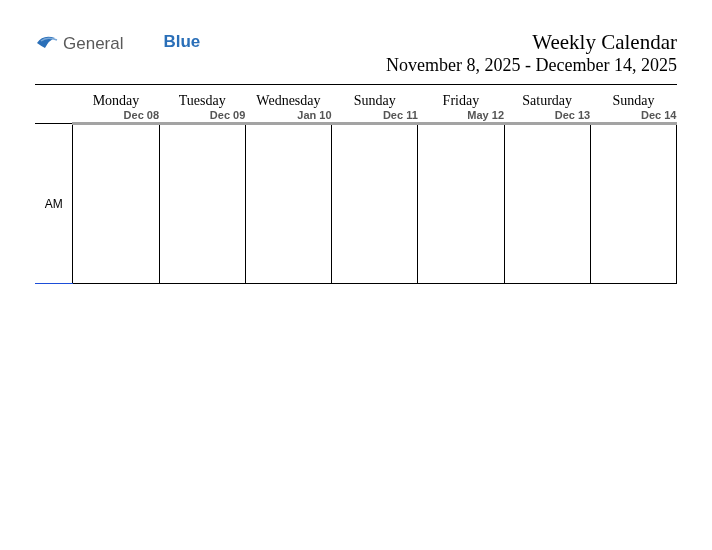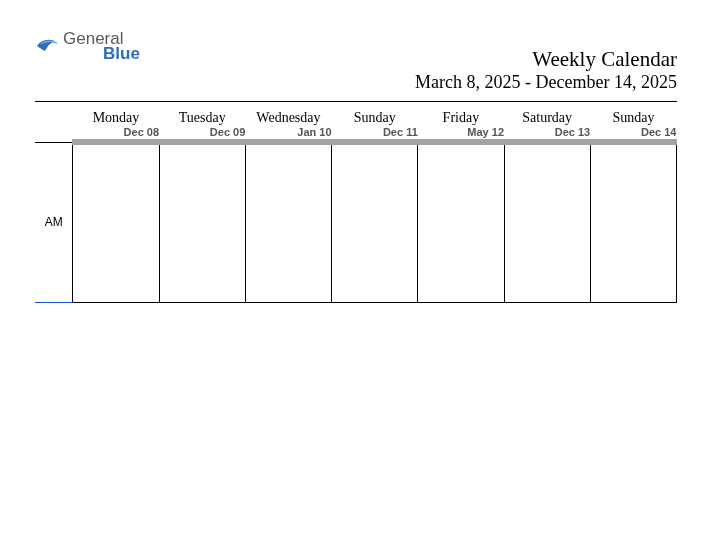--- a/index.html
+++ b/index.html
@@ -16,21 +16,21 @@
       align-items: flex-start;
       margin-bottom: 8px;
     }
     .logo {
       display: flex;
       align-items: center;
       gap: 2px;
     }
     .logo-text {
       display: flex;
-      flex-direction: column;
+      flex-direction: row;
       line-height: 1;
     }
     .logo-general {
       font-family: Arial, sans-serif;
       font-size: 17px;
       color: #5a5a5a;
       font-weight: 400;
     }
     .logo-blue {
       font-family: Arial, sans-serif;
@@ -45,21 +45,20 @@
       height: 26px;
       position: relative;
     }
     .title-block {
       text-align: right;
     }
     .title {
       font-size: 21px;
       color: #000;
       font-weight: 400;
-      margin-top: 17px;
     }
     .date-range {
       font-size: 18px;
       color: #000;
       font-weight: 400;
     }
     .divider {
       border: none;
       border-top: 1px solid #000;
       margin-bottom: 6px;
@@ -77,21 +76,21 @@
       color: #000;
       font-weight: 400;
     }
     .day-date {
       font-size: 11px;
       color: #555;
       font-family: Arial, sans-serif;
       text-align: right;
     }
     .header-row th {
-      border-bottom: 6px solid #a3a3a3;
+      border-bottom: 3px solid #a3a3a3;
       width: 82px;
     }
     .header-row th.label-col {
       width: 36px;
       border-bottom: 1px solid #000;
     }
     .period-label {
       font-size: 12px;
       font-family: Arial, sans-serif;
       text-align: center;
@@ -118,21 +117,21 @@
         <path d="M 6 11 Q 12 6 22 10" stroke="#7aa8d8" stroke-width="1.5" fill="none"></path>
       </svg>
     </div>
     <div class="logo-text">
       <span class="logo-general">General</span>
       <span class="logo-blue">Blue</span>
     </div>
   </div>
   <div class="title-block">
     <div class="title">Weekly Calendar</div>
-    <div class="date-range">March 8, 2025 - December 14, 2025</div>
+    <div class="date-range">November 8, 2025 - December 14, 2025</div>
   </div>
 </div>
 
 <hr class="divider">
 
 <table class="calendar">
   <thead>
     <tr class="header-row">
       <th class="label-col"></th>
       <th class="day-header">

